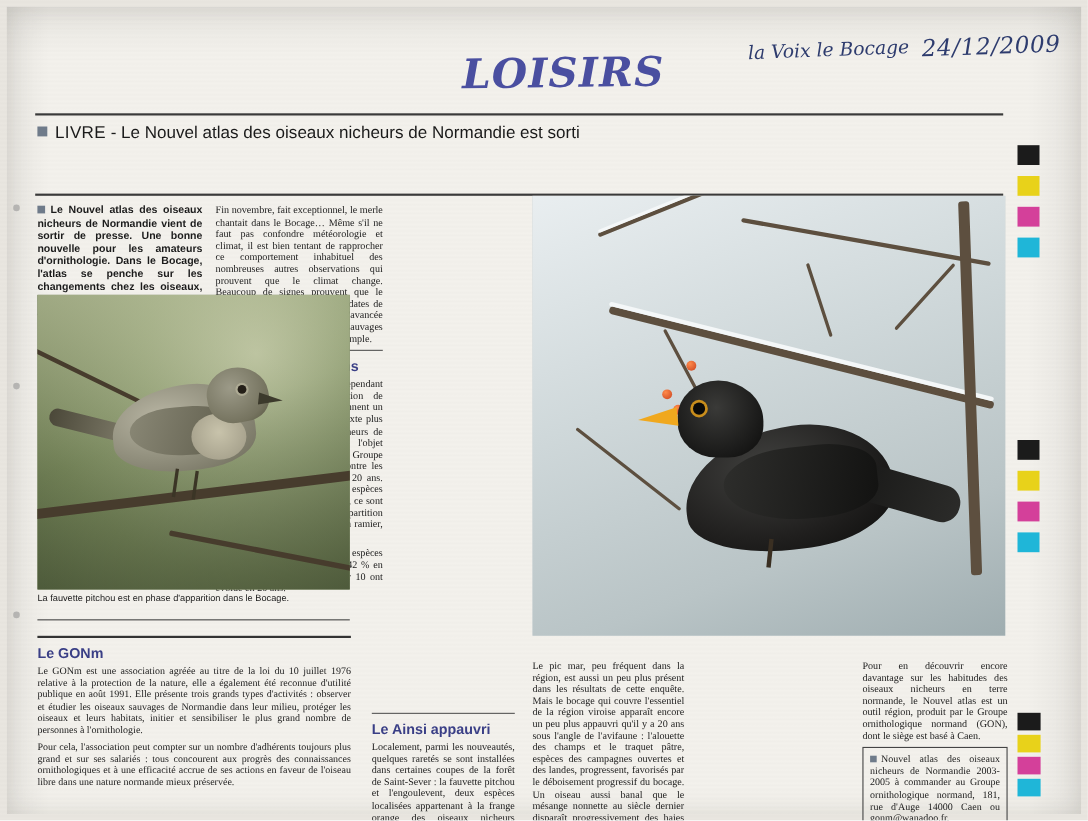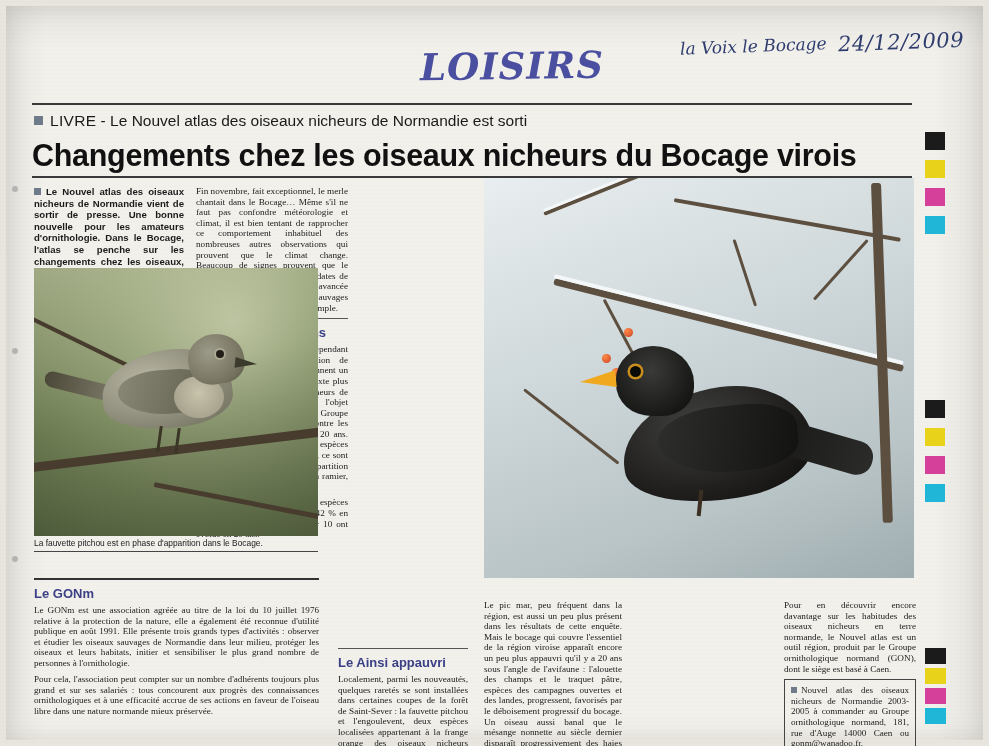--- a/index.html
+++ b/index.html
@@ -272,21 +272,21 @@
   
   #cap1 {
     position: absolute;
     left: 34px;
     top: 538px;
     width: 284px;
     font-family: "Liberation Sans", sans-serif;
     font-size: 8.4px;
     color: #1a1a1a;
     border-bottom: 1px solid #444;
-    padding-bottom: 3px;
+    padding-bottom: 15px;
   }
 
   
   #gonm {
     position: absolute;
     left: 34px;
     top: 578px;
     width: 285px;
     border-top: 2px solid #333;
     padding-top: 4px;
@@ -467,21 +467,20 @@
   <div class="handwriting" id="hand-date">24/12/2009</div>
 
   <div id="loisirs">LOISIRS</div>
 
   <div class="rule" id="rule-top"></div>
 
   <div id="kicker">
     <span class="sq"></span><span class="livre">LIVRE</span><span> - </span><span>Le Nouvel atlas des oiseaux nicheurs de Normandie est sorti</span>
   </div>
 
-  <div id="headline">Changements chez les oiseaux nicheurs du Bocage virois</div>
   <div class="rule" id="rule-under-title"></div>
 
   <div class="col" id="col1">
     <p class="lede"><span class="sq"></span><span>Le Nouvel atlas des oiseaux nicheurs de Normandie vient de sortir de presse. Une bonne nouvelle pour les amateurs d'ornithologie. Dans le Bocage, l'atlas se penche sur les changements chez les oiseaux, en s'interrogeant si cela est dû au climat ou juste aux habitats.</span></p>
   </div>
 
   <div class="col" id="col2">
     <p>Fin novembre, fait exceptionnel, le merle chantait dans le Bocage… Même s'il ne faut pas confondre météorologie et climat, il est bien tentant de rapprocher ce comportement inhabituel des nombreuses autres observations qui prouvent que le climat change. Beaucoup de signes prouvent que le phénomène est enclenché : les dates de vendanges plus précoces ou l'avancée des dates de ponte des oiseaux sauvages sont des faits bien établis par exemple.</p>
     <div class="subhead-rule"></div>
     <div class="subhead">Variations sur 20 ans</div>

